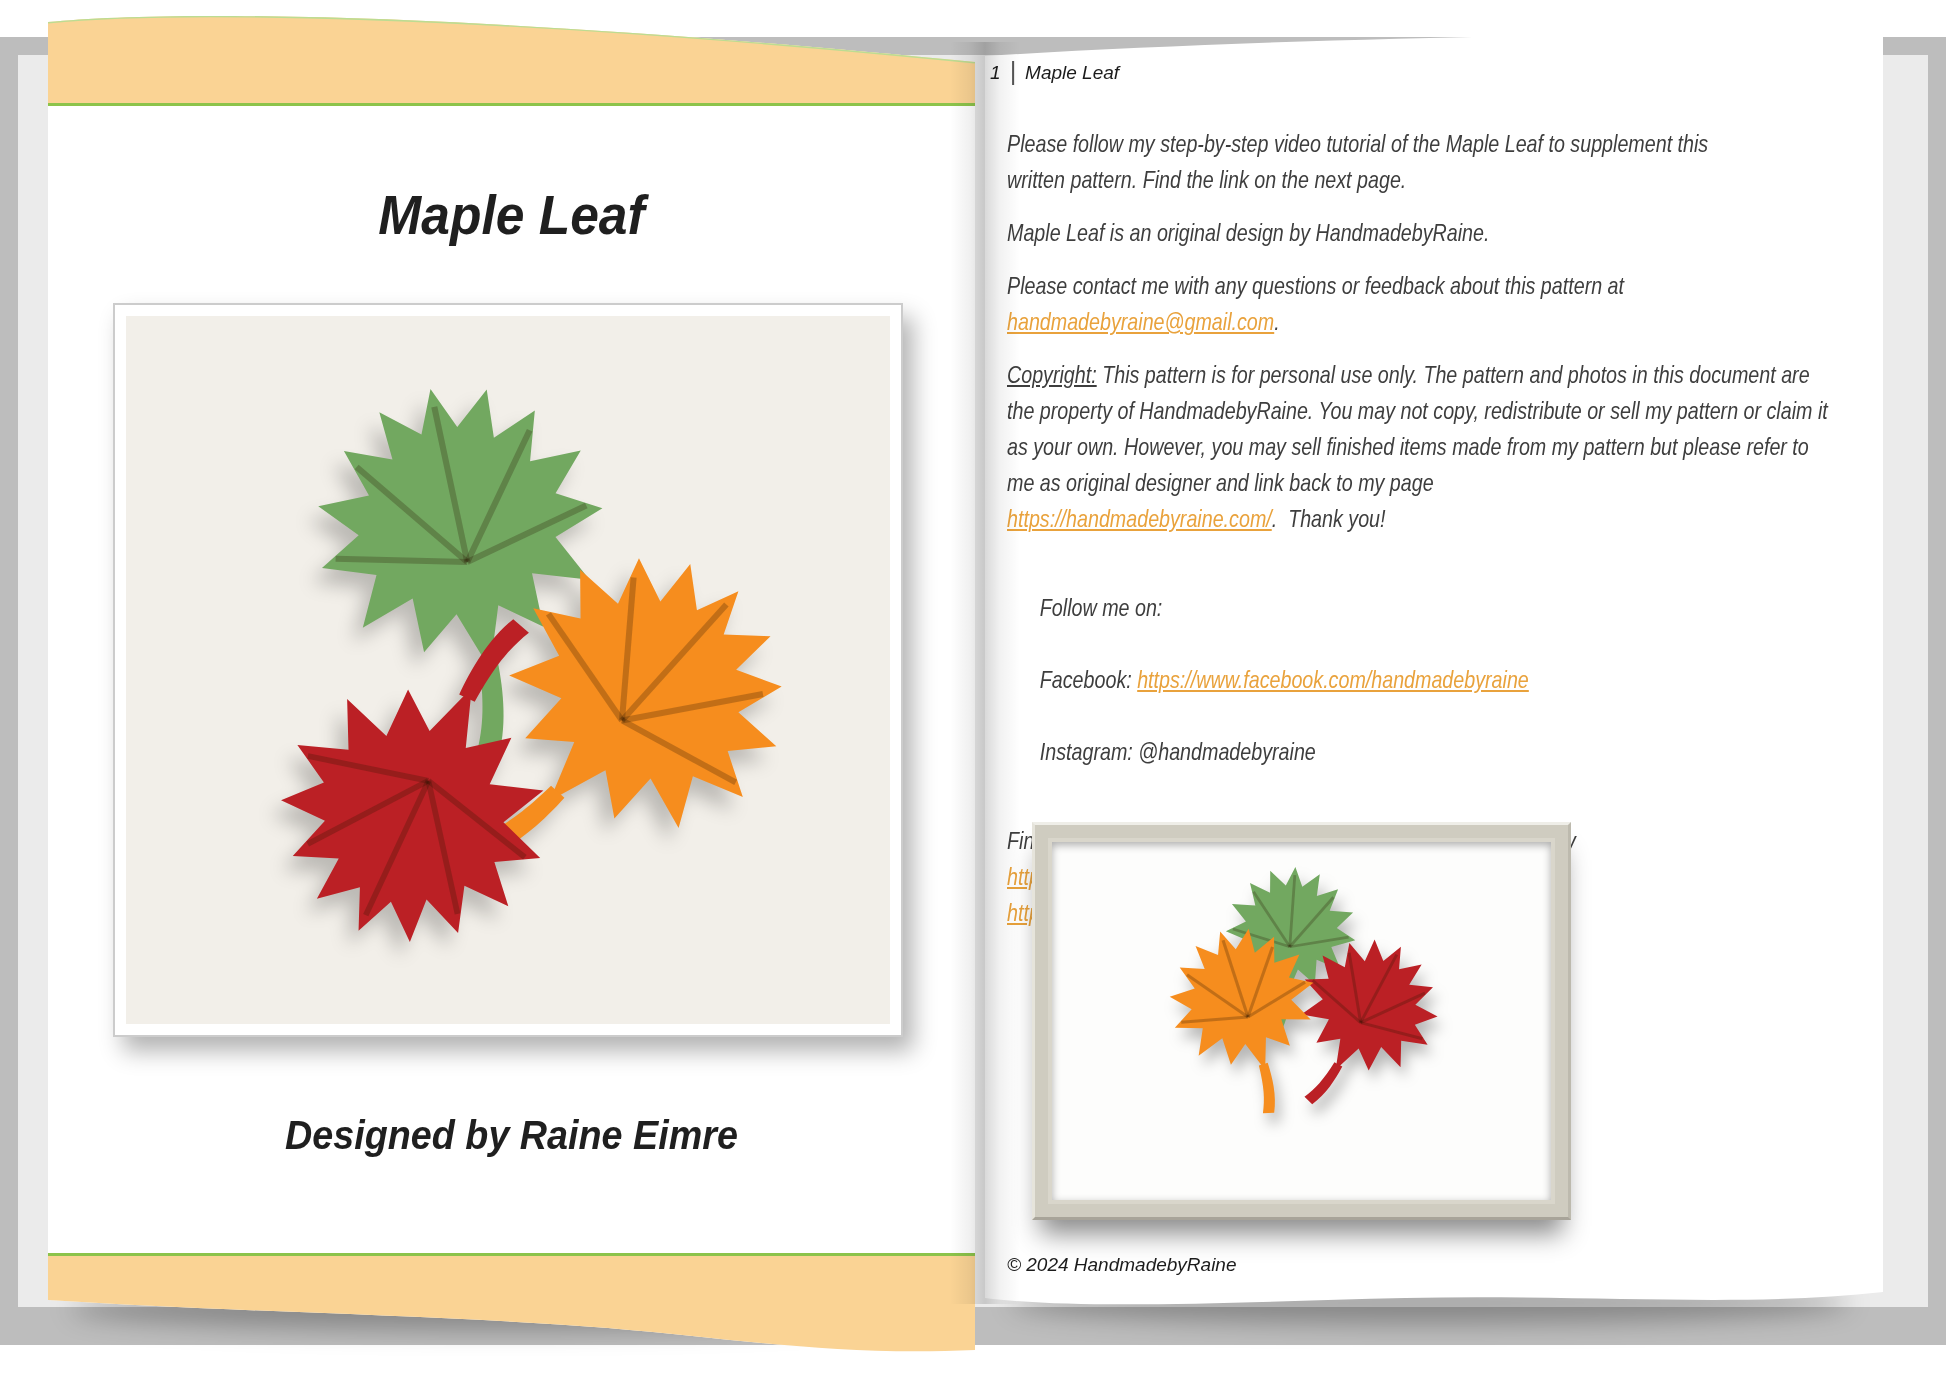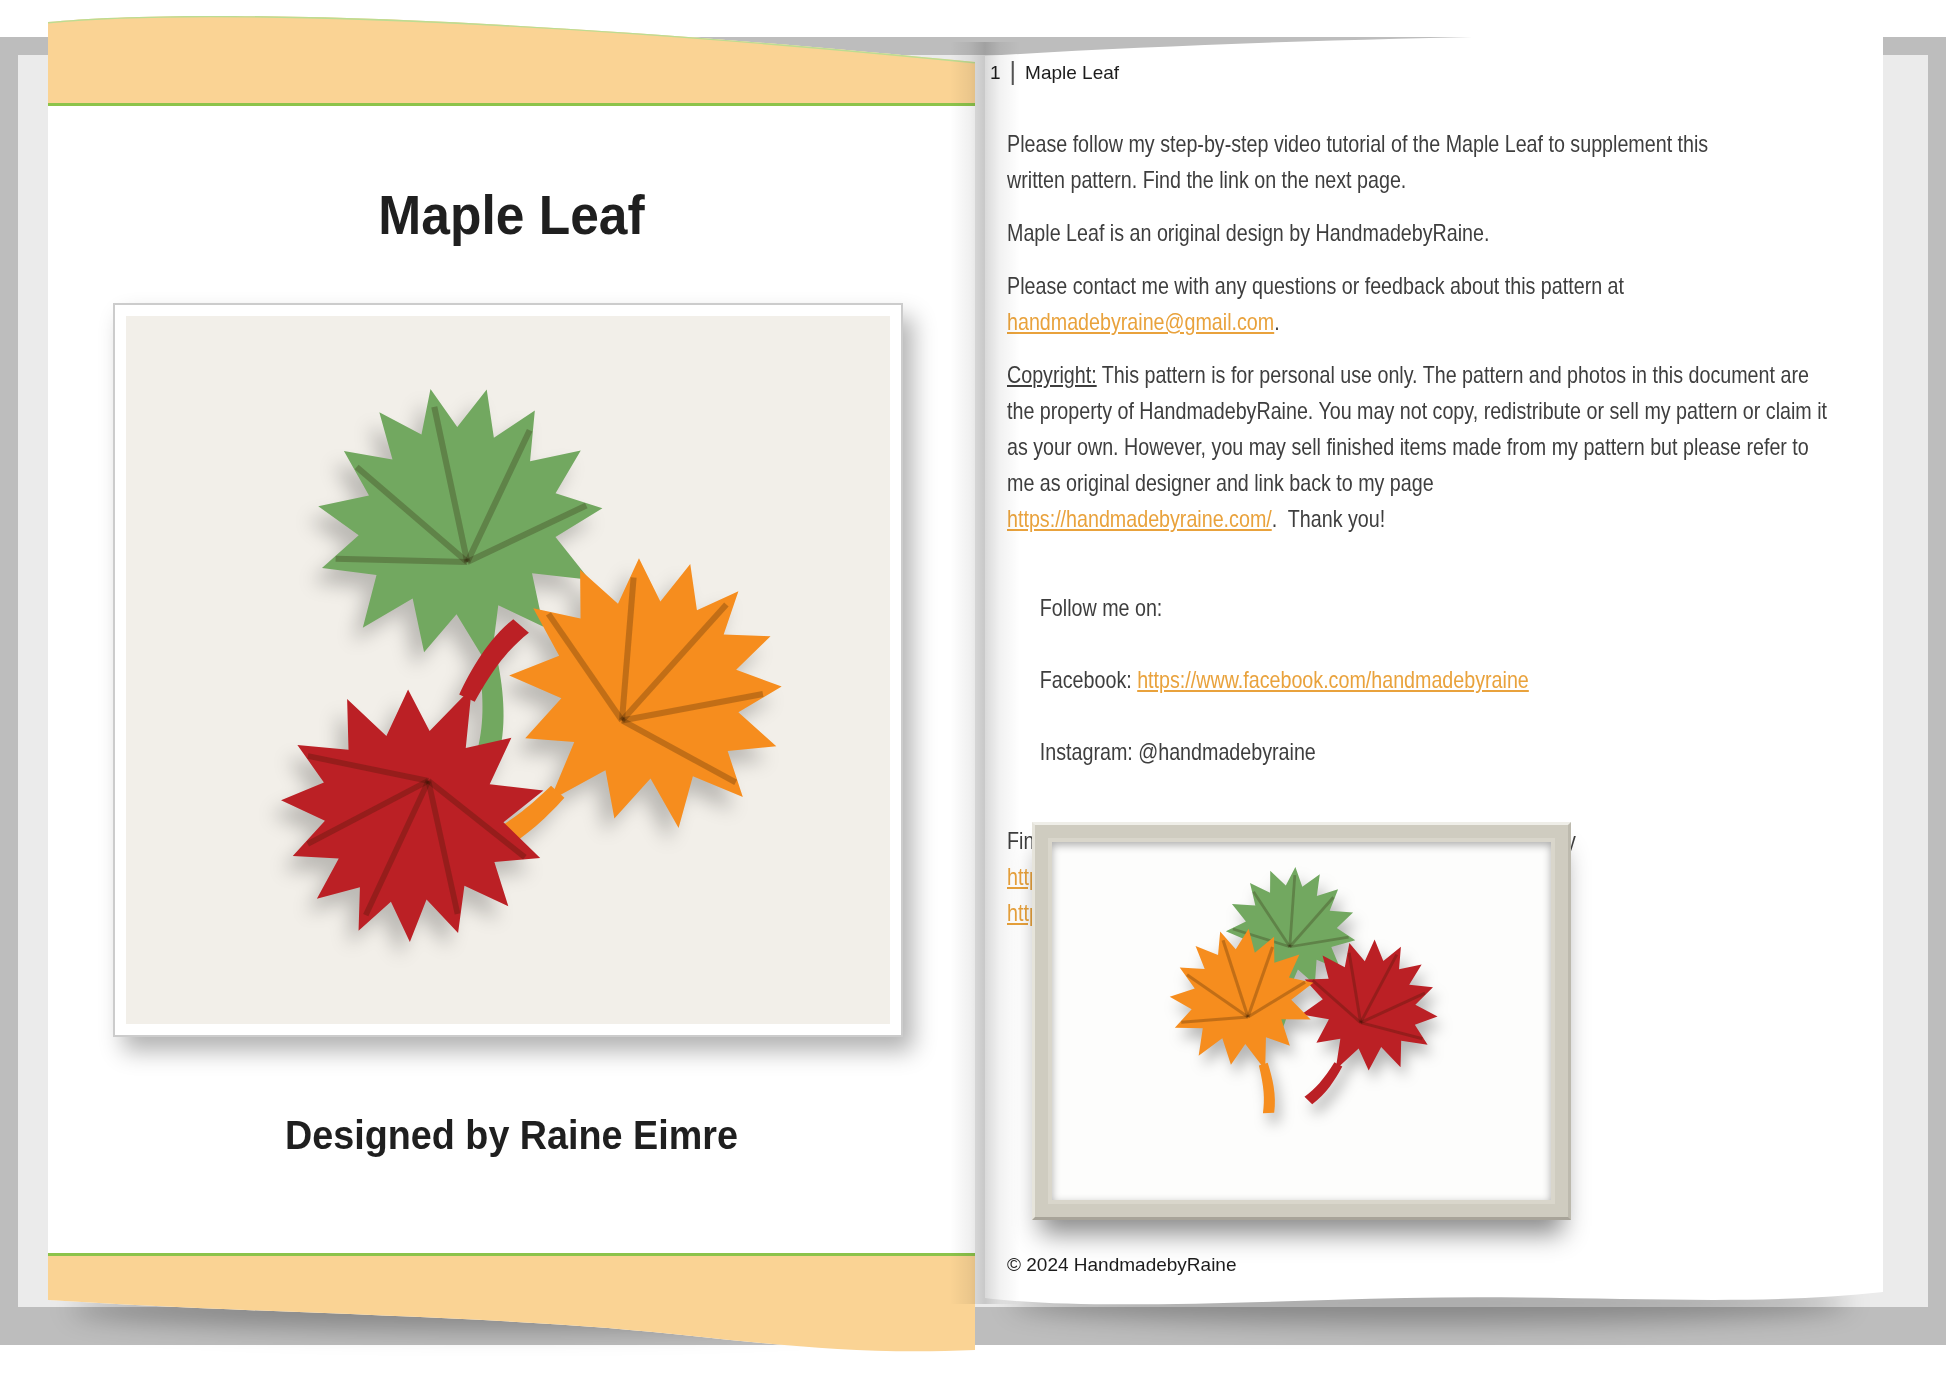--- a/index.html
+++ b/index.html
@@ -10,21 +10,21 @@
   .frame{position:absolute;left:0;top:37px;width:1946px;height:1308px;background:#bdbdbd;z-index:0;}
   .gutter{position:absolute;left:18px;top:55px;width:1910px;height:1252px;background:#ebebeb;z-index:1;}
   .pshadow{position:absolute;height:42px;border-radius:50%;background:rgba(0,0,0,.28);
            filter:blur(12px);z-index:2;}
   .pshadow.l{left:70px;top:1288px;width:860px;}
   .pshadow.r{left:1010px;top:1282px;width:840px;}
   .spine{position:absolute;left:950px;top:42px;width:70px;height:1262px;z-index:4;pointer-events:none;
          background:linear-gradient(90deg,rgba(0,0,0,0) 0%,rgba(0,0,0,.06) 28%,rgba(0,0,0,.15) 50%,rgba(0,0,0,.05) 72%,rgba(0,0,0,0) 100%);}
 
   
-  .page{position:absolute;background:#ffffff;z-index:3;}
+  .page{position:absolute;background:#ffffff;z-index:3;font-style:italic;}
   .page-left{left:48px;top:6px;width:927px;height:1350px;
     clip-path:path("M 0 16 C 120 4 420 6 927 56 L 927 1344 C 790 1350 700 1334 560 1322 C 380 1308 180 1306 0 1294 Z");}
   .page-right{left:985px;top:26px;width:898px;height:1292px;
     clip-path:path("M 0 30 C 260 14 640 4 898 10 L 898 1266 C 760 1282 600 1268 420 1272 C 250 1276 100 1284 0 1272 Z");}
 
   
   .band-top{position:absolute;top:0;left:0;width:100%;height:97px;background:#fad394;border-bottom:3px solid #8cc34b;}
   .top-trim{position:absolute;top:0;left:0;pointer-events:none;}
   .band-bottom{position:absolute;top:1247px;left:0;width:100%;height:103px;background:#fad394;border-top:3px solid #8cc34b;}
   .title{position:absolute;top:138px;left:0;width:100%;text-align:center;font-size:56px;font-weight:bold;

